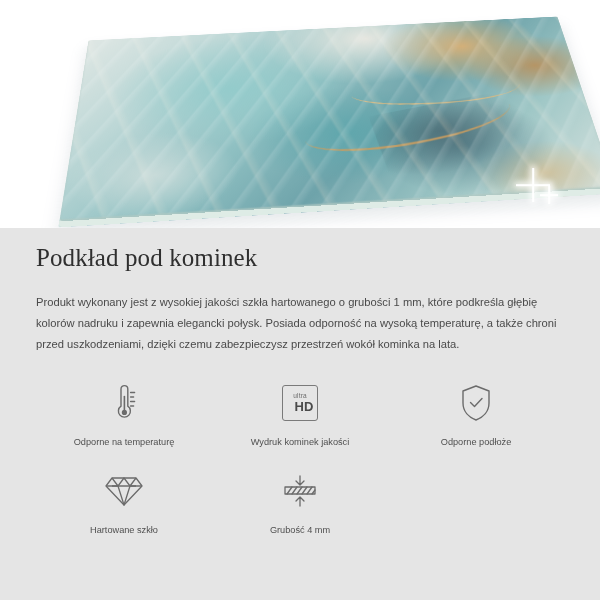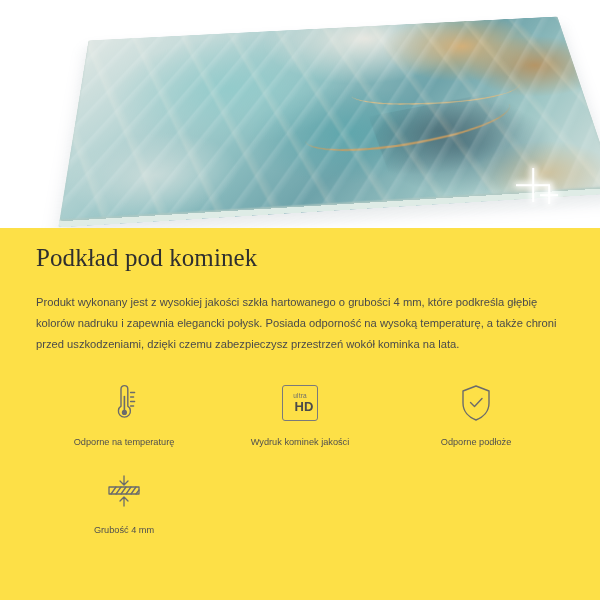--- a/index.html
+++ b/index.html
@@ -11,21 +11,21 @@
     height: 600px;
     background: #ffffff;
     font-family: "Liberation Sans", sans-serif;
     color: #3d3d3d;
     overflow: hidden;
   }
   .page {
     position: relative;
     width: 600px;
     height: 600px;
-    background: #fde047;
+    background: #e5e5e5;
   }
 
   
   .hero {
     position: relative;
     width: 600px;
     height: 228px;
     overflow: hidden;
     background: #ffffff;
   }
@@ -218,21 +218,21 @@
     <div class="sparkle sparkle-1"></div>
     <div class="sparkle sparkle-2"></div>
   </div>
 
   <div class="content">
 
     <h1 class="headline">
       <span>Podkład pod kominek</span>
     </h1>
 
-    <p class="description">Produkt wykonany jest z wysokiej jakości szkła hartowanego o grubości 4 mm, które podkreśla głębię kolorów nadruku i zapewnia elegancki połysk. Posiada odporność na wysoką temperaturę, a także chroni przed uszkodzeniami, dzięki czemu zabezpieczysz przestrzeń wokół kominka na lata.</p>
+    <p class="description">Produkt wykonany jest z wysokiej jakości szkła hartowanego o grubości 1 mm, które podkreśla głębię kolorów nadruku i zapewnia elegancki połysk. Posiada odporność na wysoką temperaturę, a także chroni przed uszkodzeniami, dzięki czemu zabezpieczysz przestrzeń wokół kominka na lata.</p>
 
     <div class="features">
 
       <div class="feature">
         <div class="feature-icon">
           <svg width="34" height="40" viewBox="0 0 34 40" fill="none" stroke="#6b6b6b" stroke-width="1.4" stroke-linecap="round">
             <path d="M14 6a3.4 3.4 0 0 1 6.8 0v17.2a6 6 0 1 1-6.8 0z"></path>
             <circle cx="17.4" cy="29.4" r="2.6" fill="#6b6b6b" stroke="none"></circle>
             <path d="M17.4 27V13.5" stroke-width="1.6"></path>
             <path d="M23.6 9.5h4M23.6 14h3M23.6 18.5h4M23.6 23h3"></path>
@@ -254,20 +254,32 @@
       <div class="feature">
         <div class="feature-icon">
           <svg width="38" height="42" viewBox="0 0 38 42" fill="none" stroke="#6b6b6b" stroke-width="1.4" stroke-linecap="round" stroke-linejoin="round">
             <path d="M19 4 6 9v12c0 8.2 5.6 14.2 13 17 7.4-2.8 13-8.8 13-17V9z"></path>
             <path d="M13.5 20.5l4 4 7.5-8"></path>
           </svg>
         </div>
         <div class="feature-label">Odporne podłoże</div>
       </div>
 
+      <div class="feature">
+        <div class="feature-icon">
+          <svg width="40" height="36" viewBox="0 0 40 36" fill="none" stroke="#6b6b6b" stroke-width="1.3" stroke-linejoin="round">
+            <path d="M8 5h24l6 8-18 19L2 13z"></path>
+            <path d="M2 13h36"></path>
+            <path d="M8 5l6 8-6 0"></path>
+            <path d="M32 5l-6 8 6 0"></path>
+            <path d="M14 13l6-8 6 8-6 19z"></path>
+          </svg>
+        </div>
+        <div class="feature-label">Hartowane szkło</div>
+      </div>
 
 
       <div class="feature">
         <div class="feature-icon">
           <svg width="42" height="38" viewBox="0 0 42 38" fill="none" stroke="#6b6b6b" stroke-width="1.3" stroke-linecap="round" stroke-linejoin="round">
             <path d="M21 4v8M17 9l4 4 4-4"></path>
             <rect x="6" y="15" width="30" height="7"></rect>
             <path d="M8 22l5-7M13 22l5-7M18 22l5-7M23 22l5-7M28 22l5-7M33 22l3-4"></path>
             <path d="M21 34v-8M17 29l4-4 4 4"></path>
           </svg>

